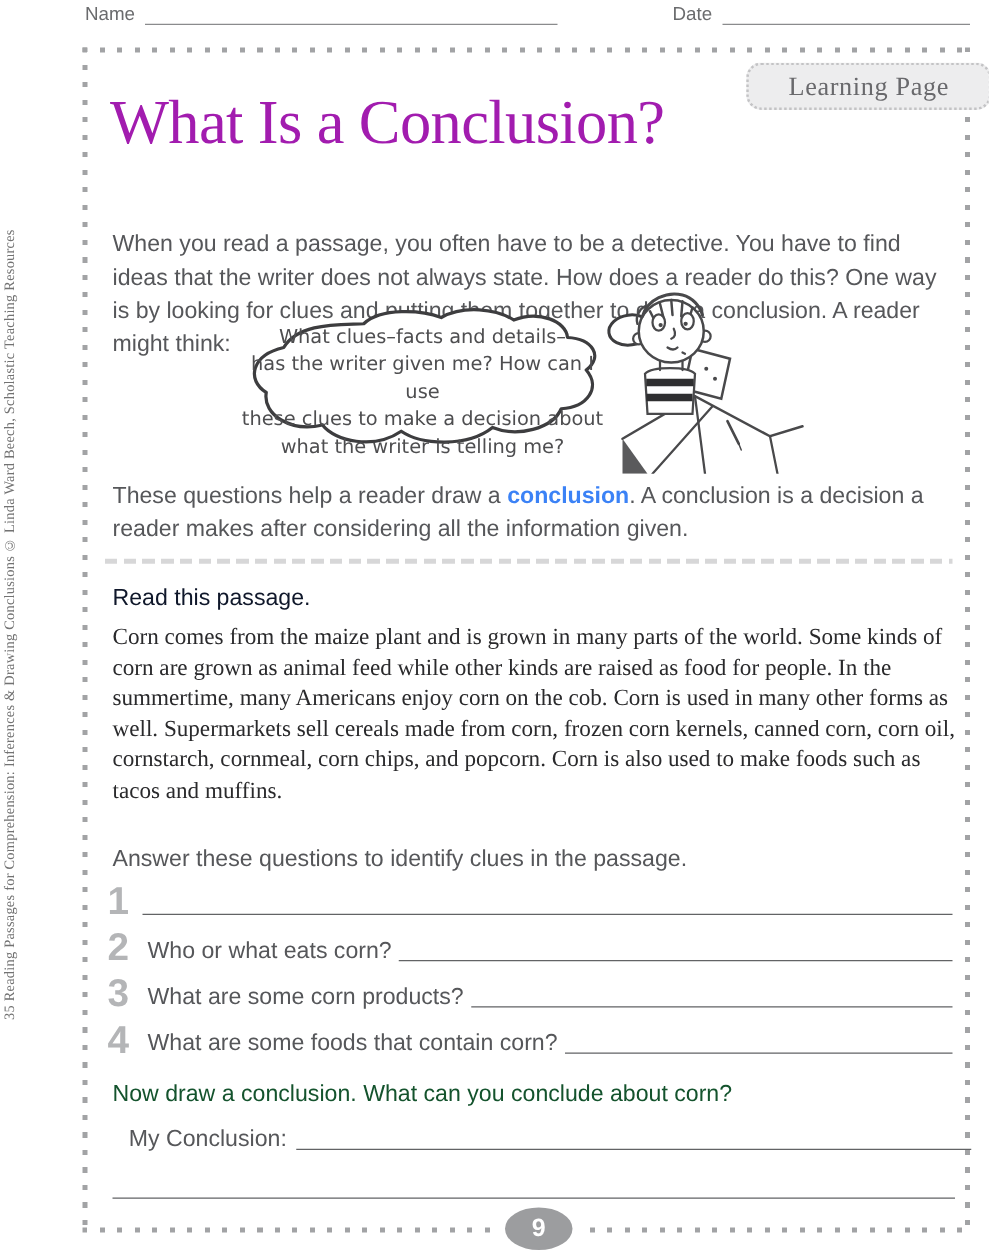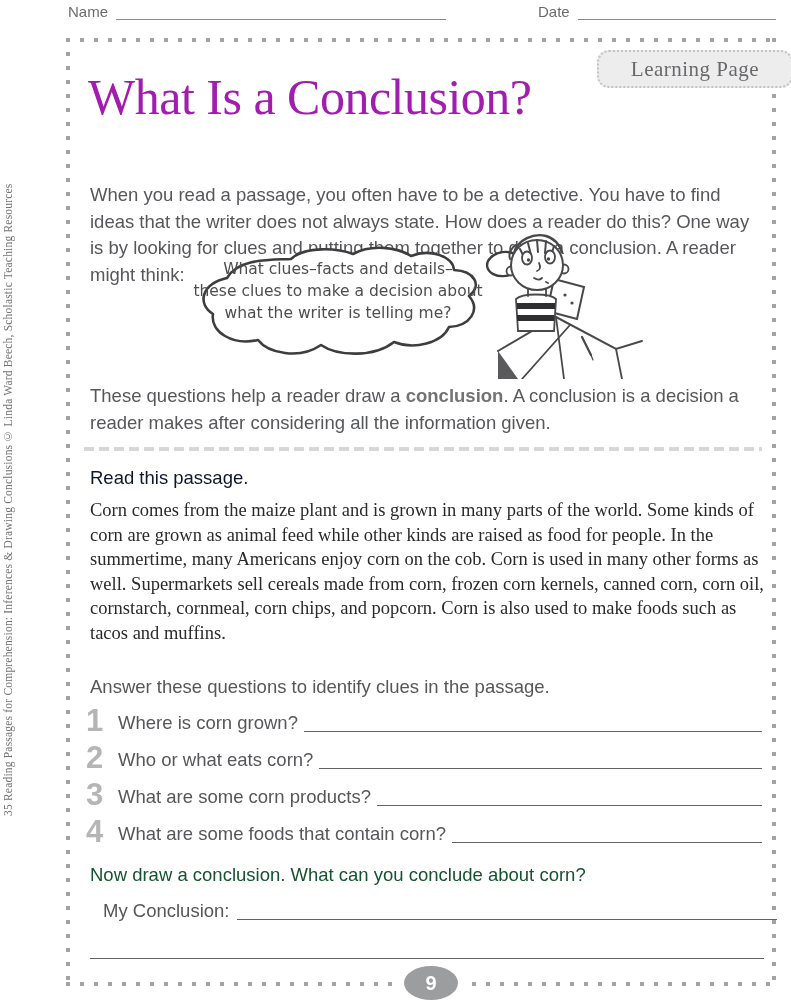--- a/index.html
+++ b/index.html
@@ -36,21 +36,21 @@
     display:flex;align-items:center;justify-content:center;
     font-family:"Liberation Serif",serif;font-weight:400;font-size:21px;color:#69696c;
     letter-spacing:.5px;box-sizing:border-box;}
   .title{position:absolute;left:88px;top:68px;
     font-family:"Liberation Serif",serif;font-size:50px;color:#a21caf;
     letter-spacing:-.5px;white-space:nowrap;}
   
   .sans{font-size:18.5px;line-height:26.5px;color:#56575a;}
   .intro{position:absolute;left:90px;top:146px;width:676px;margin-top:36px;}
   .explain{position:absolute;left:90px;top:383px;width:676px;}
-  .explain b{font-weight:700;color:#737373;}
+  .explain b{font-weight:700;color:#3b82f6;}
   .divider{position:absolute;left:84px;top:447px;width:678px;height:4px;
     background-image:repeating-linear-gradient(to right,#d7d7d8 0 10px,transparent 10px 15px);}
   .readlbl{position:absolute;left:90px;top:467px;font-size:18.5px;color:#0f172a;}
   .passage{position:absolute;left:90px;top:498px;width:680px;
     font-family:"Liberation Serif",serif;font-size:18.5px;line-height:24.6px;color:#2a2a2c;}
   .answerlbl{position:absolute;left:90px;top:676px;font-size:18.5px;color:#56575a;}
   
   .bubble-svg{position:absolute;left:173px;top:238px;width:355px;height:138px;}
   .bubble-text{position:absolute;left:188px;top:258px;width:300px;text-align:center;
     font-family:"DejaVu Sans",sans-serif;font-size:15.5px;line-height:22px;color:#4e4e50;}
@@ -107,20 +107,21 @@
            C 301,33 310,47 296,58
            C 308,72 297,88 276,89
            C 269,105 241,112 221,104
            C 201,120 164,118 148,107
            C 126,122 95,115 85,102
            C 60,108 37,94 40,76 Z" fill="#ffffff" stroke="#3d3d3f" stroke-width="2.6" stroke-linejoin="round"></path>
   <ellipse cx="331" cy="26" rx="17" ry="12" fill="#ffffff" stroke="#3d3d3f" stroke-width="2.4" transform="rotate(-8 331 26)"></ellipse>
 </svg>
 <div class="bubble-text">
   <div>What clues–facts and details–</div>
+  <div>has the writer given me? How can I use</div>
   <div>these clues to make a decision about</div>
   <div>what the writer is telling me?</div>
 </div>
 
 <svg class="boy-svg" viewBox="0 0 152 160">
   <g fill="none" stroke="#49494b" stroke-width="1.8" stroke-linecap="round">
 
     <path d="M 4,132 L 62,98 L 122,130 L 148,122" stroke-width="2"></path>
     <path d="M 28,160 L 76,106"></path>
     <path d="M 62,98 L 70,160"></path>
@@ -168,21 +169,20 @@
 <div class="divider"></div>
 
 <div class="readlbl">Read this passage.</div>
 
 <div class="passage">Corn comes from the maize plant and is grown in many parts of the world. Some kinds of corn are grown as animal feed while other kinds are raised as food for people. In the summertime, many Americans enjoy corn on the cob. Corn is used in many other forms as well. Supermarkets sell cereals made from corn, frozen corn kernels, canned corn, corn oil, cornstarch, cornmeal, corn chips, and popcorn. Corn is also used to make foods such as tacos and muffins.</div>
 
 <div class="answerlbl">Answer these questions to identify clues in the passage.</div>
 
 <div class="qrow" style="top:702px;">
   <span class="qnum">1</span>
-  <span class="qtext">Where is corn grown?</span>
   <span class="qline"></span>
 </div>
 <div class="qrow" style="top:739px;">
   <span class="qnum">2</span>
   <span class="qtext">Who or what eats corn?</span>
   <span class="qline"></span>
 </div>
 <div class="qrow" style="top:776px;">
   <span class="qnum">3</span>
   <span class="qtext">What are some corn products?</span>

